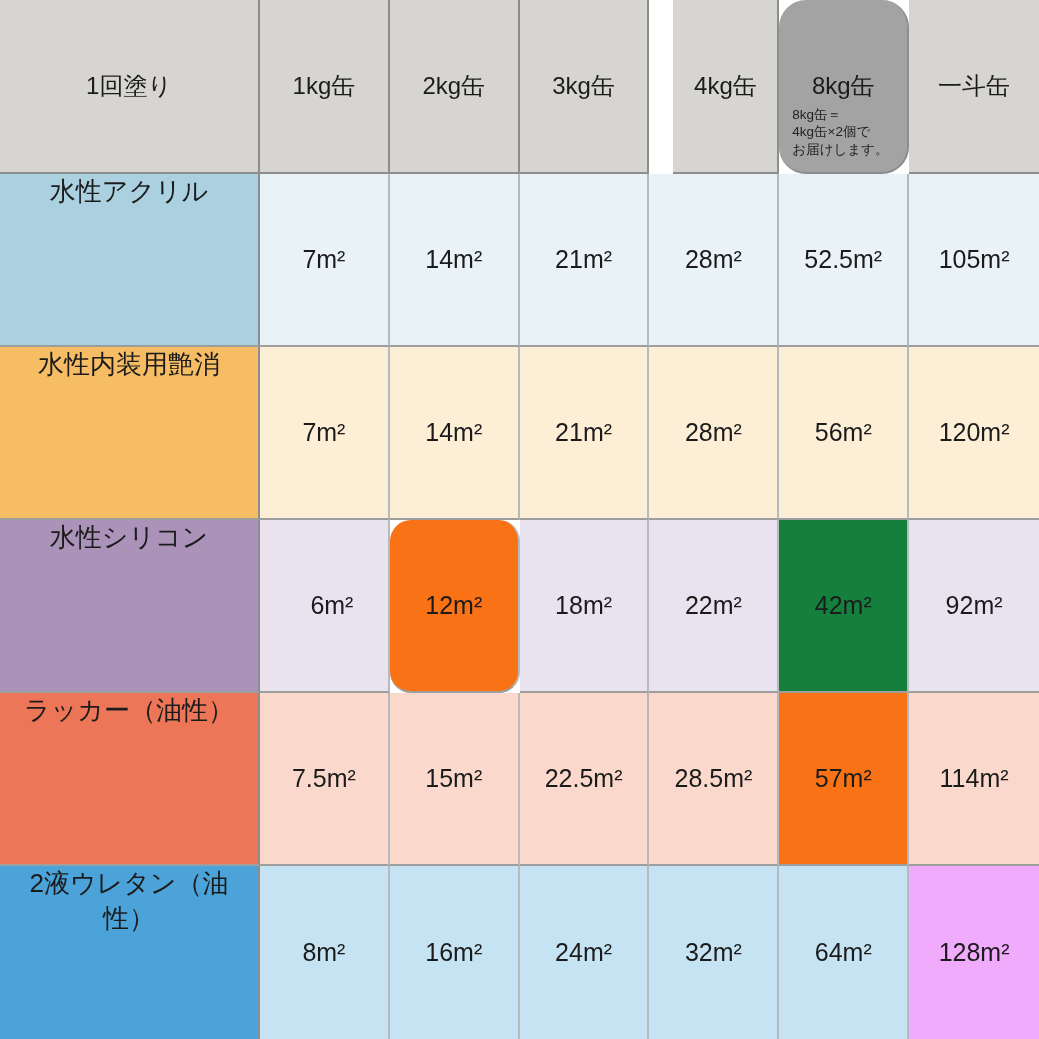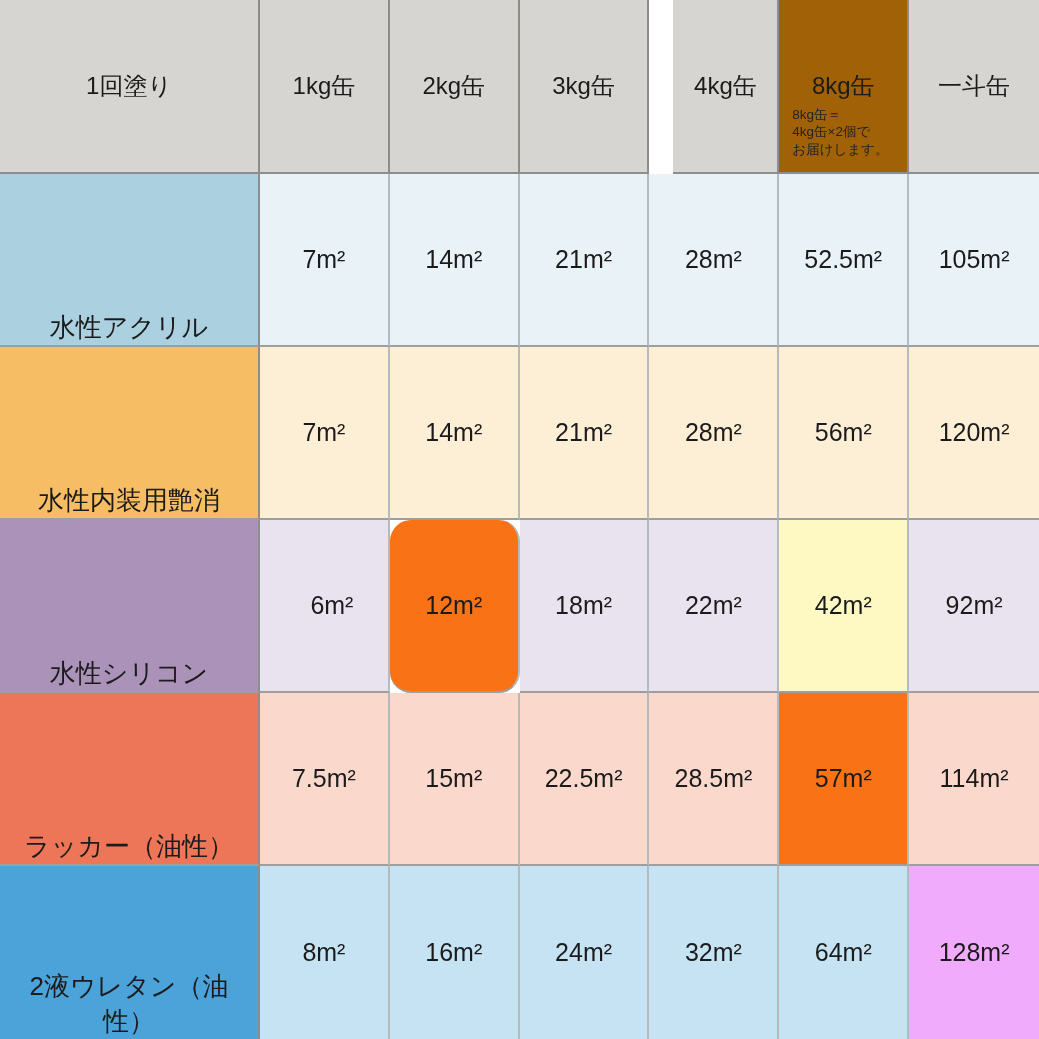--- a/index.html
+++ b/index.html
@@ -35,21 +35,21 @@
     font-size: 13.5px;
     line-height: 1.28;
     white-space: pre-line;
     text-align: left;
     color: #222222;
   }
 
   
   .lcell {
     display: flex;
-    align-items: flex-end;
+    align-items: flex-start;
     justify-content: center;
     font-size: 26px;
     border-right: 2px solid #8d8d8d;
     border-bottom: 2px solid #9e9e9e;
     text-align: center;
     padding: 0 4px;
   }
 
   
   .cell {
@@ -82,21 +82,21 @@
     <span class="hnote"></span>
   </div>
   <div class="hcell" style="background: rgb(215, 213, 209);">
     <span>3kg缶</span>
     <span class="hnote"></span>
   </div>
   <div class="hcell" style="background: rgb(215, 213, 209); margin-left: 24px;">
     <span>4kg缶</span>
     <span class="hnote"></span>
   </div>
-  <div class="hcell" style="background: #a16207;">
+  <div class="hcell" style="background: #a3a3a3; border-radius: 27px;">
     <span>8kg缶</span>
     <span class="hnote">8kg缶＝
 4kg缶×2個で
 お届けします。</span>
   </div>
   <div class="hcell" style="background: rgb(215, 213, 209);">
     <span>一斗缶</span>
     <span class="hnote"></span>
   </div>
 
@@ -152,21 +152,21 @@
   </div>
   <div class="cell" style="background: #f97316; border-radius: 21px;">
     <span>12m²</span>
   </div>
   <div class="cell" style="background: rgb(233, 227, 239);">
     <span>18m²</span>
   </div>
   <div class="cell" style="background: rgb(233, 227, 239);">
     <span>22m²</span>
   </div>
-  <div class="cell" style="background: #fef9c3;">
+  <div class="cell" style="background: #15803d;">
     <span>42m²</span>
   </div>
   <div class="cell" style="background: rgb(233, 227, 239);">
     <span>92m²</span>
   </div>
 
   <div class="lcell" style="background: rgb(236, 118, 87);">
     <span>ラッカー（油性）</span>
   </div>
   <div class="cell" style="background: rgb(250, 217, 204);">

